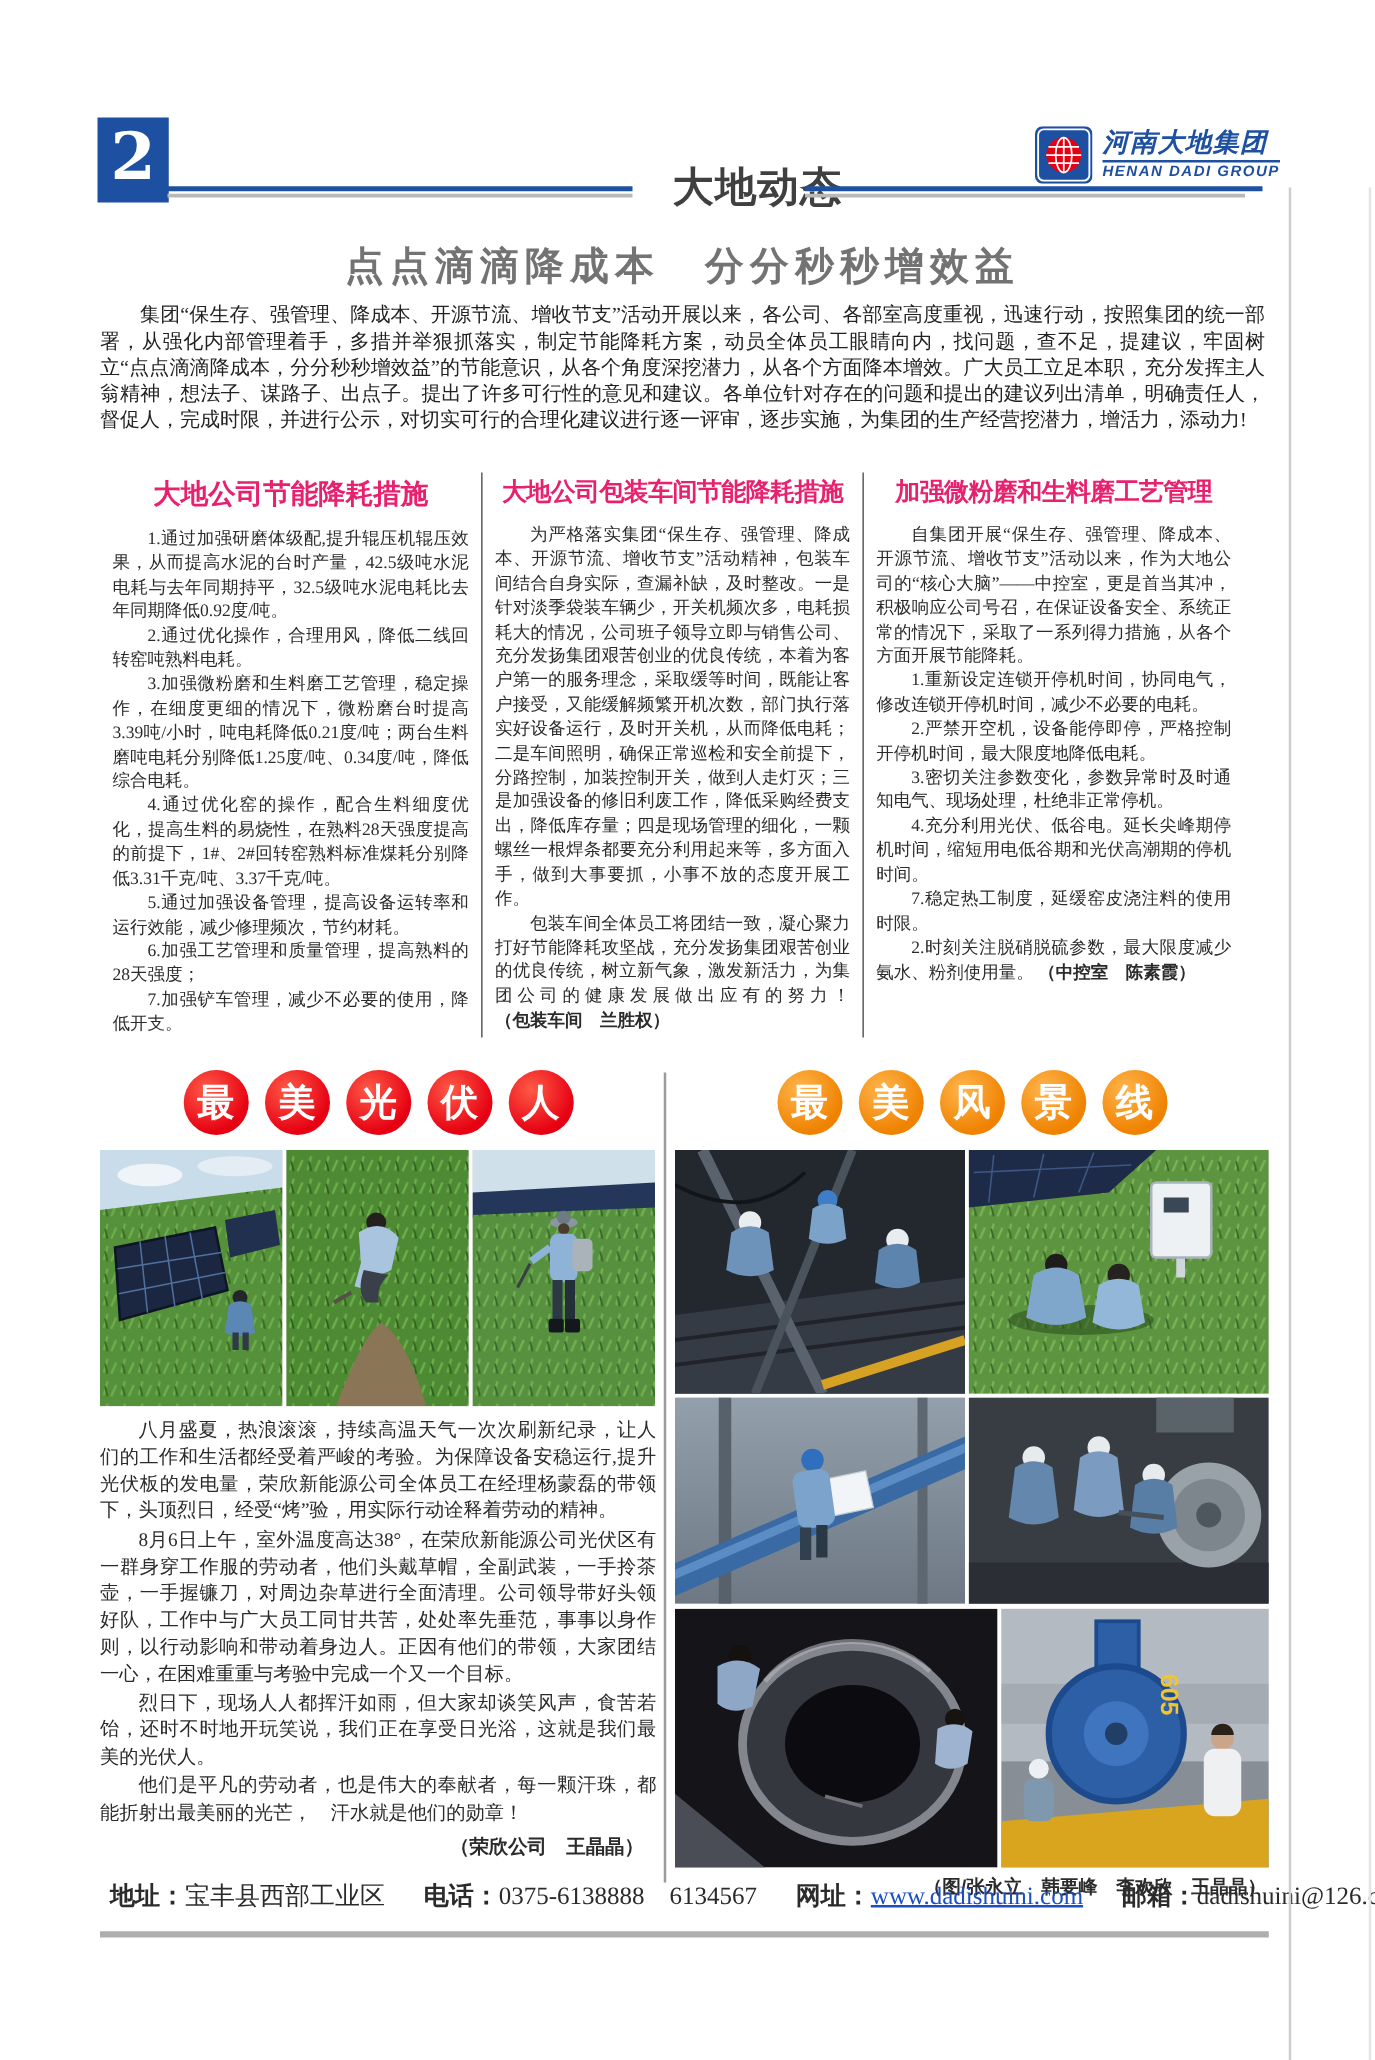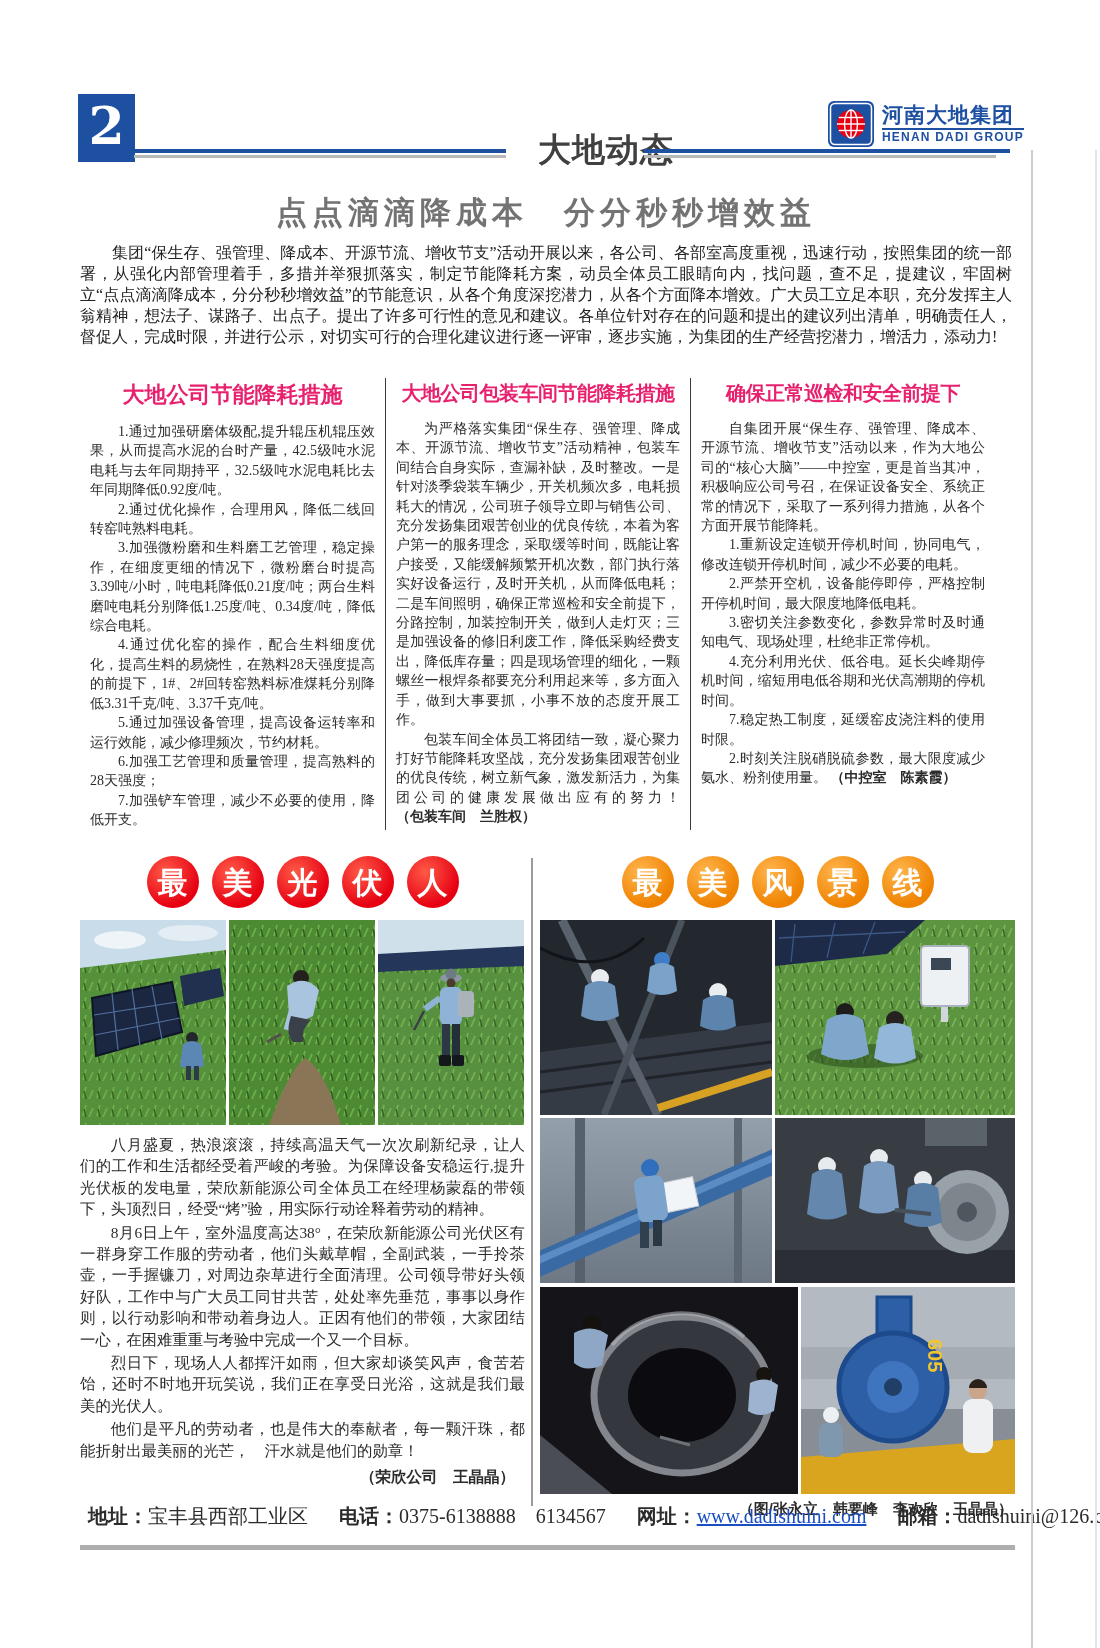--- a/index.html
+++ b/index.html
@@ -13,21 +13,21 @@
   .rule i{display:block;}
   .rb{height:4px;background:#1e50a2;}
   .rg{height:3px;background:#b9b9ba;margin-top:2px;}
   .rule-left{left:120px;width:386px;}
   .rule-left .rg{margin-left:14px;}
   .rule-right{left:644px;width:366px;}
   .rule-right .rg{margin-right:14px;}
   .section-title{position:absolute;left:536px;top:128px;width:140px;text-align:center;
        color:#404040;font-family:"Liberation Sans","DejaVu Sans",sans-serif;
        font-weight:bold;font-size:33px;letter-spacing:1px;}
-  .logo{position:absolute;left:828px;top:101px;display:flex;align-items:center;gap:8px;}
+  .logo{position:absolute;left:828px;top:101px;display:flex;align-items:center;gap:8px;font-style:italic;}
   .logo-txt{display:flex;flex-direction:column;line-height:1.1;}
   .logo-cn{font-family:"Liberation Sans",sans-serif;font-weight:bold;font-size:21px;color:#1e50a2;letter-spacing:1px;}
   .logo-en{font-family:"Liberation Sans",sans-serif;font-weight:bold;font-size:12px;color:#1e50a2;
            letter-spacing:1.2px;border-top:2px solid #1e50a2;margin-top:2px;padding-top:1px;}
   
   .main-title{position:absolute;left:80px;top:192px;width:932px;margin:0;text-align:center;
        color:#737373;font-family:"Liberation Sans","DejaVu Sans",sans-serif;
        font-size:31px;font-weight:bold;letter-spacing:5px;}
   .intro{position:absolute;left:80px;top:242px;width:932px;margin:0;font-size:16px;
        line-height:21px;text-align:justify;text-indent:2em;color:#222;}
@@ -128,21 +128,21 @@
     </div>
     <div class="col">
       <h2 class="h-tight">大地公司包装车间节能降耗措施</h2>
       <div class="colp">
           <p>为严格落实集团“保生存、强管理、降成本、开源节流、增收节支”活动精神，包装车间结合自身实际，查漏补缺，及时整改。一是针对淡季袋装车辆少，开关机频次多，电耗损耗大的情况，公司班子领导立即与销售公司、充分发扬集团艰苦创业的优良传统，本着为客户第一的服务理念，采取缓等时间，既能让客户接受，又能缓解频繁开机次数，部门执行落实好设备运行，及时开关机，从而降低电耗；二是车间照明，确保正常巡检和安全前提下，分路控制，加装控制开关，做到人走灯灭；三是加强设备的修旧利废工作，降低采购经费支出，降低库存量；四是现场管理的细化，一颗螺丝一根焊条都要充分利用起来等，多方面入手，做到大事要抓，小事不放的态度开展工作。</p>
         </div>
       <p><span>包装车间全体员工将团结一致，凝心聚力打好节能降耗攻坚战，充分发扬集团艰苦创业的优良传统，树立新气象，激发新活力，为集团公司的健康发展做出应有的努力！</span>
         <span class="sig"><span class="sig-org">（包装车间</span><span class="sig-name">　兰胜权）</span></span></p>
     </div>
     <div class="col">
-      <h2 class="h-tight">确保正常巡检和安全前提下</h2>
+      <h2 class="h-tight">加强微粉磨和生料磨工艺管理</h2>
       <div class="colp">
           <p>自集团开展“保生存、强管理、降成本、开源节流、增收节支”活动以来，作为大地公司的“核心大脑”——中控室，更是首当其冲，积极响应公司号召，在保证设备安全、系统正常的情况下，采取了一系列得力措施，从各个方面开展节能降耗。</p>
           <p>1.重新设定连锁开停机时间，协同电气，修改连锁开停机时间，减少不必要的电耗。</p>
           <p>2.严禁开空机，设备能停即停，严格控制开停机时间，最大限度地降低电耗。</p>
           <p>3.密切关注参数变化，参数异常时及时通知电气、现场处理，杜绝非正常停机。</p>
           <p>4.充分利用光伏、低谷电。延长尖峰期停机时间，缩短用电低谷期和光伏高潮期的停机时间。</p>
           <p>7.稳定热工制度，延缓窑皮浇注料的使用时限。</p>
         </div>
       <p><span>2.时刻关注脱硝脱硫参数，最大限度减少氨水、粉剂使用量。</span>
         <span class="sig"><span class="sig-org">（中控室</span><span class="sig-name">　陈素霞）</span></span></p>

